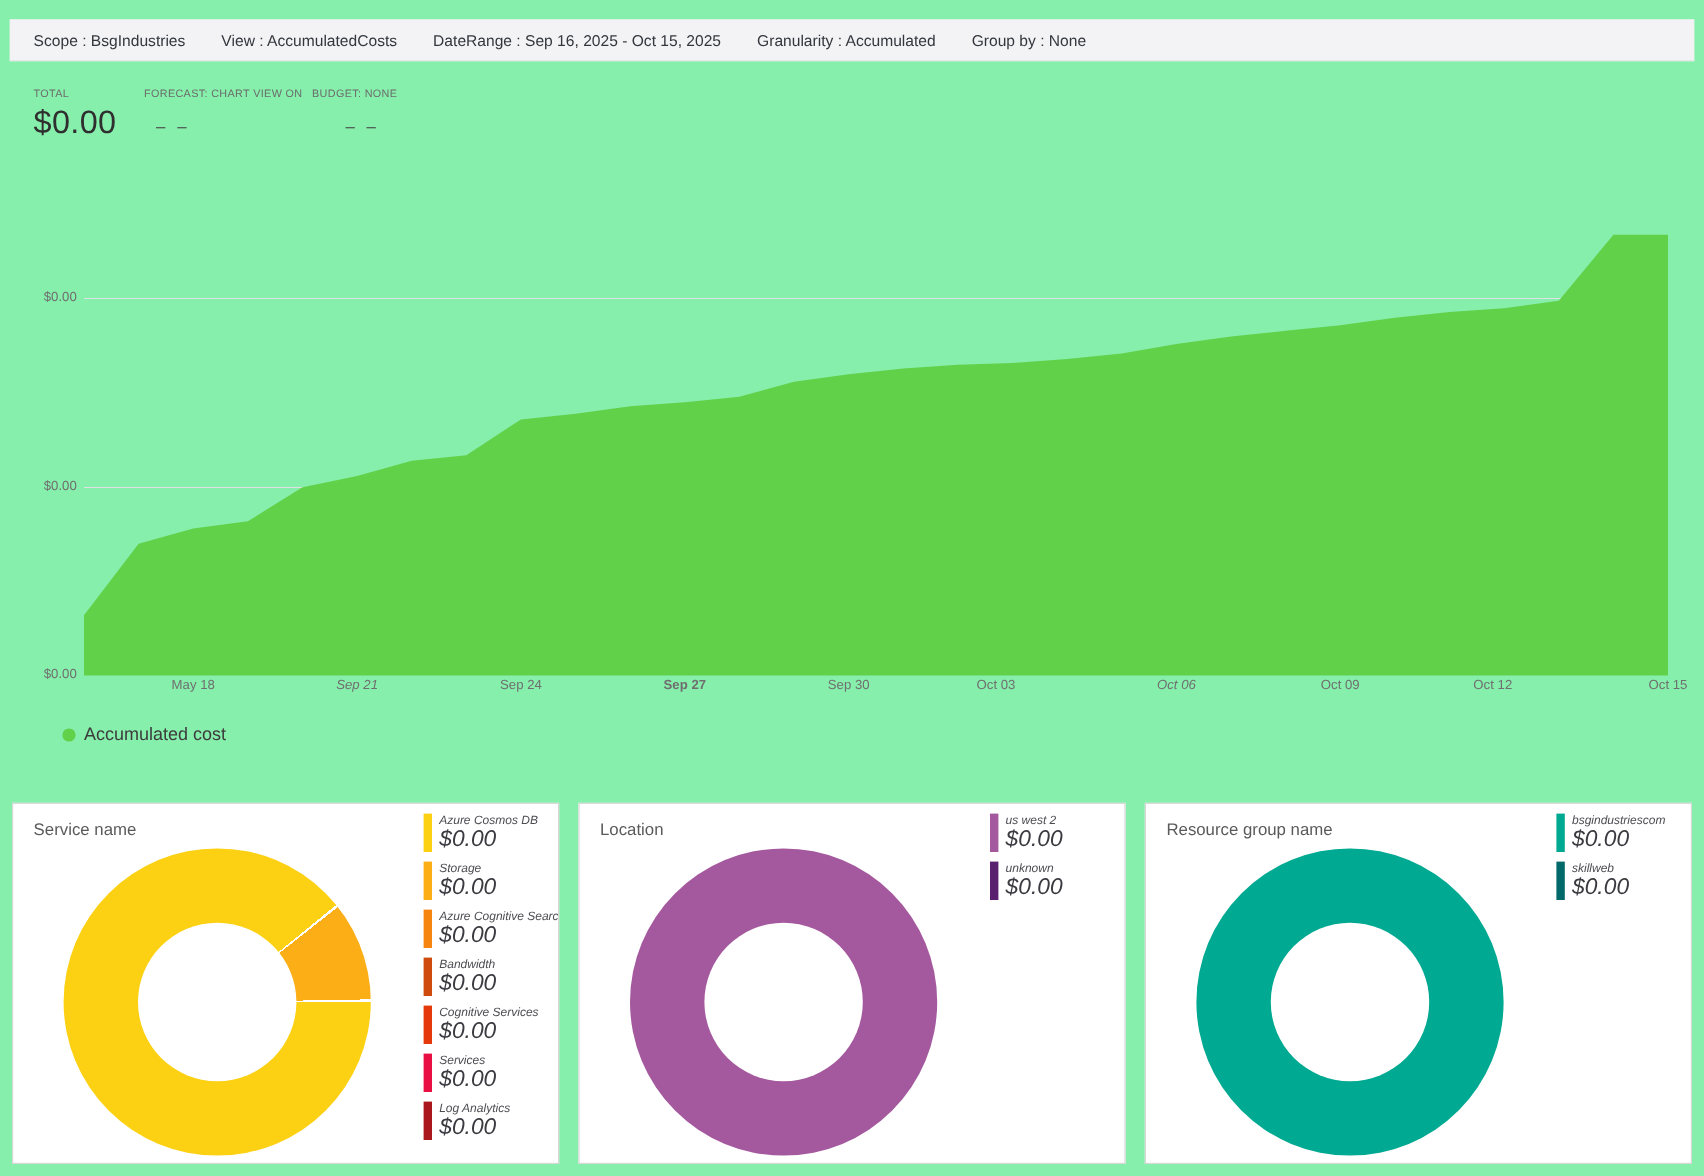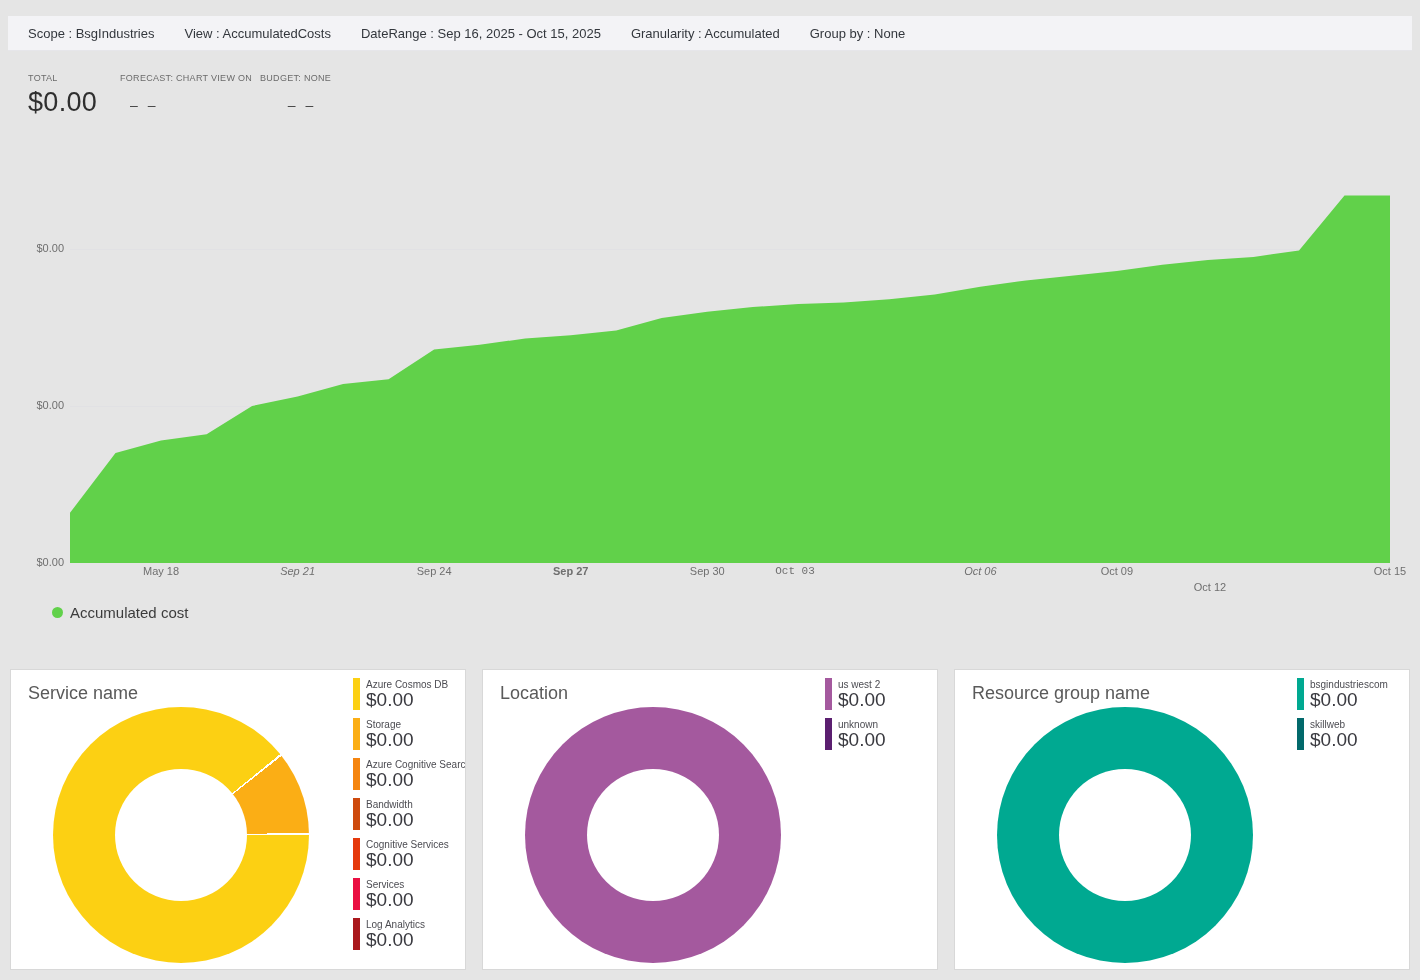--- a/index.html
+++ b/index.html
@@ -1,17 +1,17 @@
 <!DOCTYPE html>
 <html><head>
 <meta charset="utf-8">
 <style>
   html,body{margin:0;padding:0;background:#fff;}
   body{font-family:"Liberation Sans", sans-serif; -webkit-font-smoothing:antialiased;}
-  .screen{position:relative;width:1420px;height:980px;background:#e5e5e5;overflow:hidden;}
+  .screen{position:relative;width:1420px;height:980px;background:#86efac;overflow:hidden;}
 
   
   .filterbar{position:absolute;left:8px;top:16px;width:1404px;height:35px;background:#F3F3F6;
     border-bottom:1px solid #E6E6EA;display:flex;align-items:center;padding-left:20px;box-sizing:border-box;gap:30px;}
   .fitem{font-size:13px;color:#33373D;white-space:nowrap;cursor:pointer;}
 
   
   .stat{position:absolute;top:73px;}
   .stat-label{font-size:9px;color:#6B6B6B;letter-spacing:0.3px;}
   .stat-value-big{font-size:27px;font-weight:300;color:#2F2F2F;margin-top:4px;letter-spacing:0.3px;}
@@ -23,25 +23,25 @@
   .gridline{stroke:#E1E1E4;stroke-width:1;shape-rendering:crispEdges;}
   .ylab{position:absolute;left:22px;width:42px;text-align:right;font-size:11px;color:#6F6F6F;}
   .xlab{position:absolute;top:565px;width:68px;text-align:center;font-size:11px;color:#6F6F6F;}
   .chart-legend{position:absolute;left:52px;top:604px;display:flex;align-items:center;gap:7px;}
   .legend-dot{width:11px;height:11px;border-radius:50%;display:inline-block;}
   .legend-text{font-size:15px;color:#3C3C3C;}
 
   
   .panels{position:absolute;left:10px;top:669px;width:1400px;height:301px;display:flex;gap:16px;}
   .panel{flex:1;position:relative;background:#fff;border:1px solid #D8D8D8;box-sizing:border-box;overflow:hidden;}
-  .ptitle{position:absolute;left:17px;top:13px;font-size:18px;color:#5A5A5A;}
+  .ptitle{position:absolute;left:17px;top:13px;font-size:14px;color:#5A5A5A;}
   .donut{position:absolute;left:42px;top:37px;width:256px;height:256px;border-radius:50%;}
   .donut-hole{position:absolute;left:62px;top:62px;width:132px;height:132px;border-radius:50%;background:#fff;}
   .plegend{position:absolute;left:342px;top:8px;}
-  .lentry{display:flex;height:32px;margin-bottom:8px;}
+  .lentry{display:flex;height:32px;margin-bottom:8px;font-style:italic;}
   .lbar{width:7px;height:32px;flex:0 0 7px;}
   .ltext{margin-left:6px;}
   .llabel{font-size:10px;line-height:11px;color:#4C4C52;padding-top:1px;white-space:nowrap;}
   .lvalue{font-size:19px;line-height:20px;color:#3A3A40;}
 </style>
 </head>
 <body>
 
 <div class="screen">
 
@@ -76,24 +76,24 @@
         <div class="ylab" style="top: 242px;">$0.00</div>
         <div class="ylab" style="top: 399px;">$0.00</div>
         <div class="ylab" style="top: 556px;">$0.00</div>
       </div>
     <div>
         <div class="xlab" style="left: 127.034px;">May 18</div>
         <div class="xlab" style="left: 263.586px; font-style: italic;">Sep 21</div>
         <div class="xlab" style="left: 400.138px;">Sep 24</div>
         <div class="xlab" style="left: 536.69px; font-weight: bold;">Sep 27</div>
         <div class="xlab" style="left: 673.241px;">Sep 30</div>
-        <div class="xlab" style="left: 761px; font-family: Liberation Mono, monospace;">Oct 03</div>
+        <div class="xlab" style="left: 796px;">Oct 03</div>
         <div class="xlab" style="left: 946.345px; font-style: italic;">Oct 06</div>
         <div class="xlab" style="left: 1082.9px;">Oct 09</div>
-        <div class="xlab" style="left: 1176px; margin-top: 16px;">Oct 12</div>
+        <div class="xlab" style="left: 1210px;">Oct 12</div>
         <div class="xlab" style="left: 1356px;">Oct 15</div>
       </div>
     <div class="chart-legend">
       <span class="legend-dot" style="background: rgb(97, 209, 74);"></span>
       <span class="legend-text">Accumulated cost</span>
     </div>
   </div>
 
   <div class="panels">
     <div class="panel">

